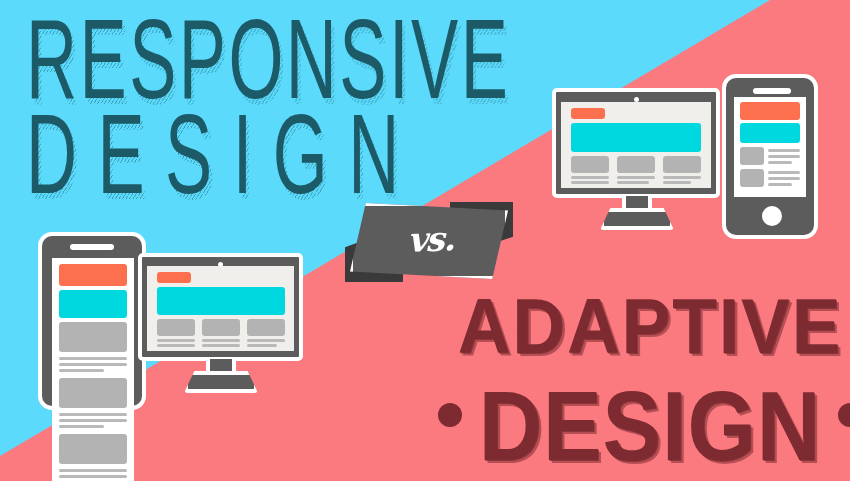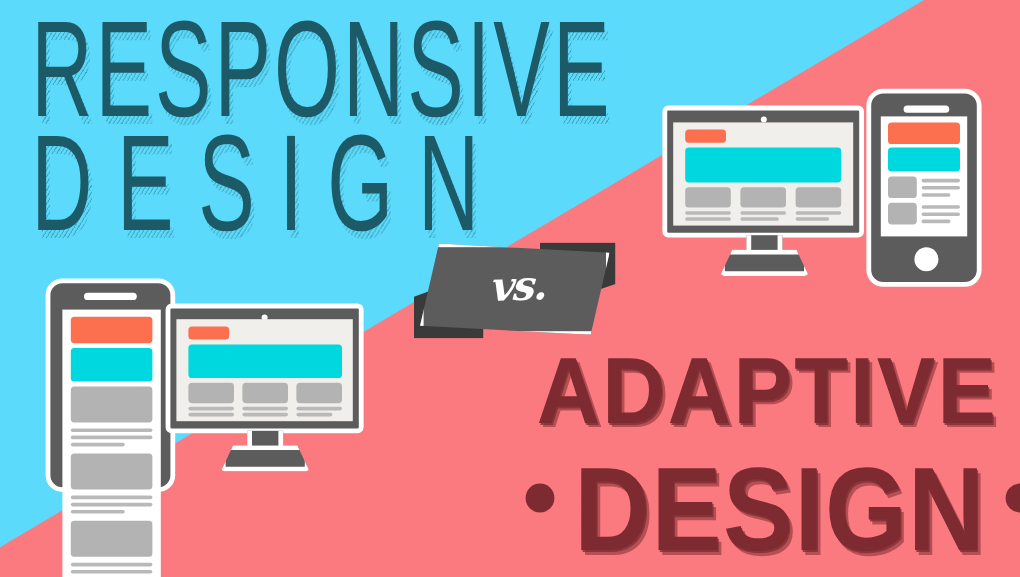--- a/index.html
+++ b/index.html
@@ -48,20 +48,21 @@
     background-clip:text;
     z-index:0; pointer-events:none;
   }
   .resp-line .face{ position:relative; z-index:1; }
   #resp-1{ font-size:114px; letter-spacing:4px; }
   #resp-2{ font-size:114px; letter-spacing:33px; margin-top:-10px; }
 
   
   .adapt-block{
     position:absolute; left:455px; top:281px; width:390px;
+    text-align:center;
   }
   .adapt-line{
     position:relative; white-space:nowrap;
     font-family:"Liberation Sans Narrow","Liberation Sans", sans-serif;
     font-weight:bold; color:#7d2b30;
     text-shadow:
         3px 3px 0 rgba(125,43,48,0.55),
         1px 1px 0 rgba(125,43,48,0.75);
   }
   #adapt-1{

